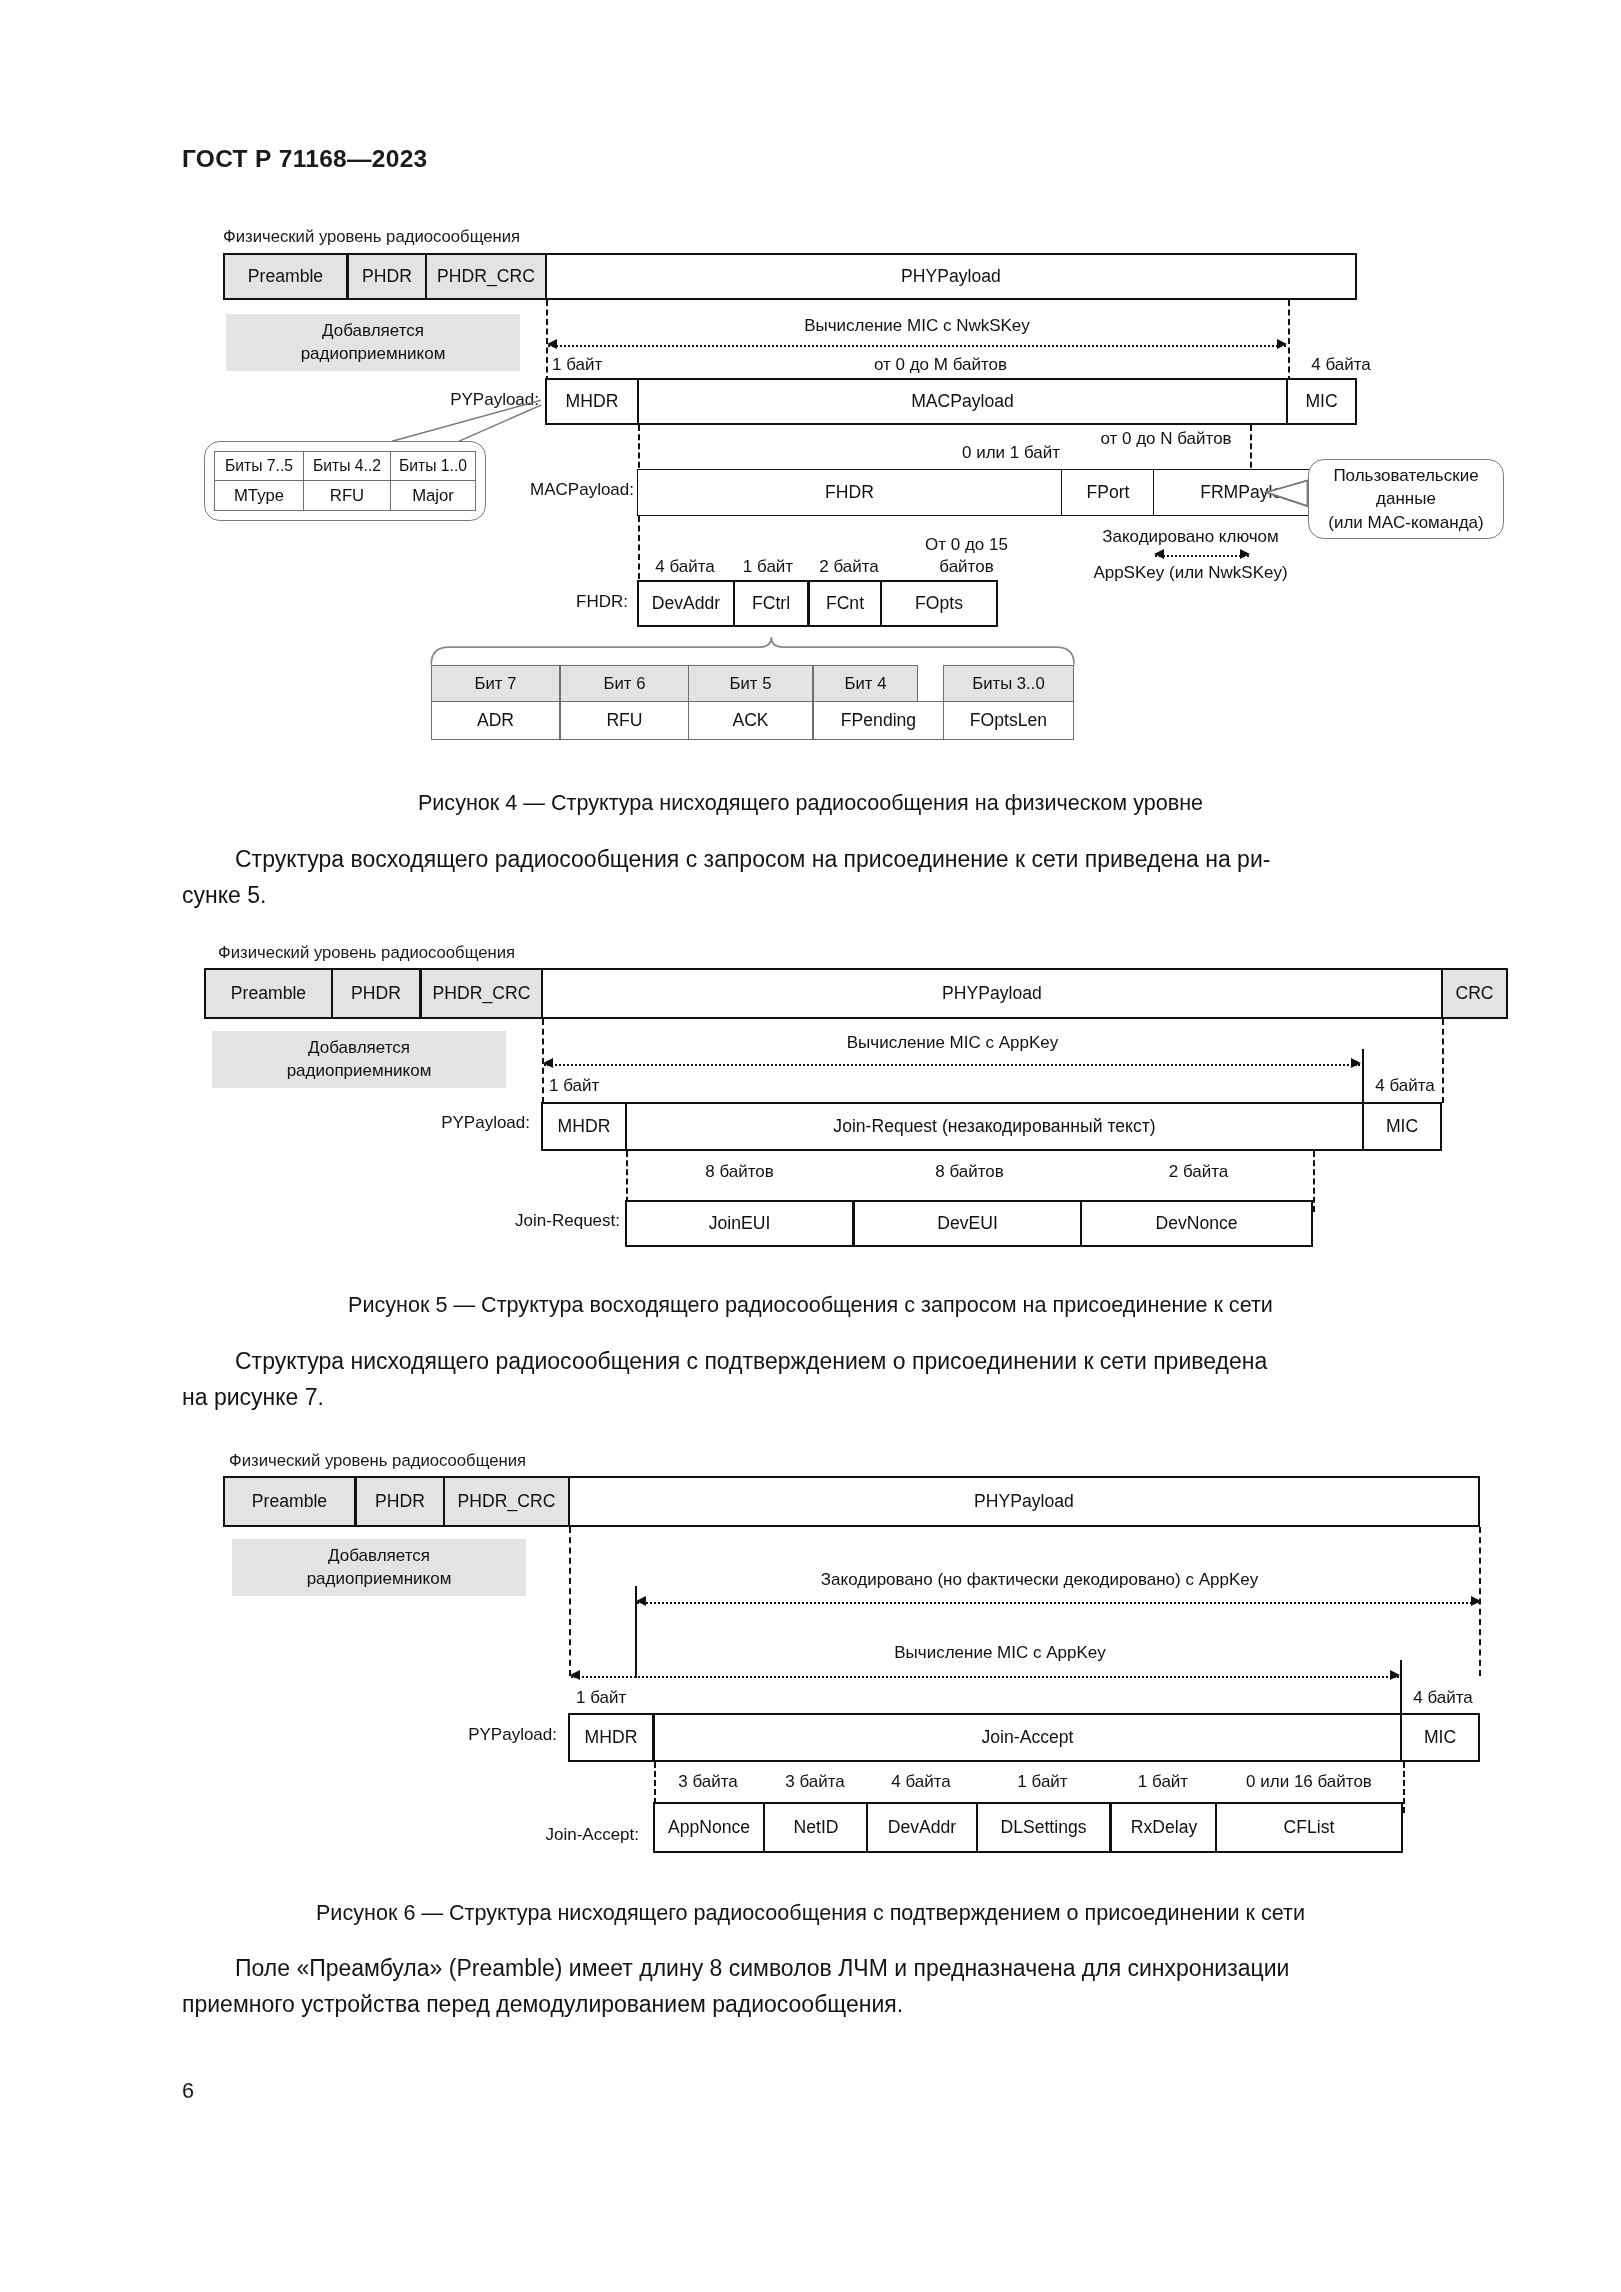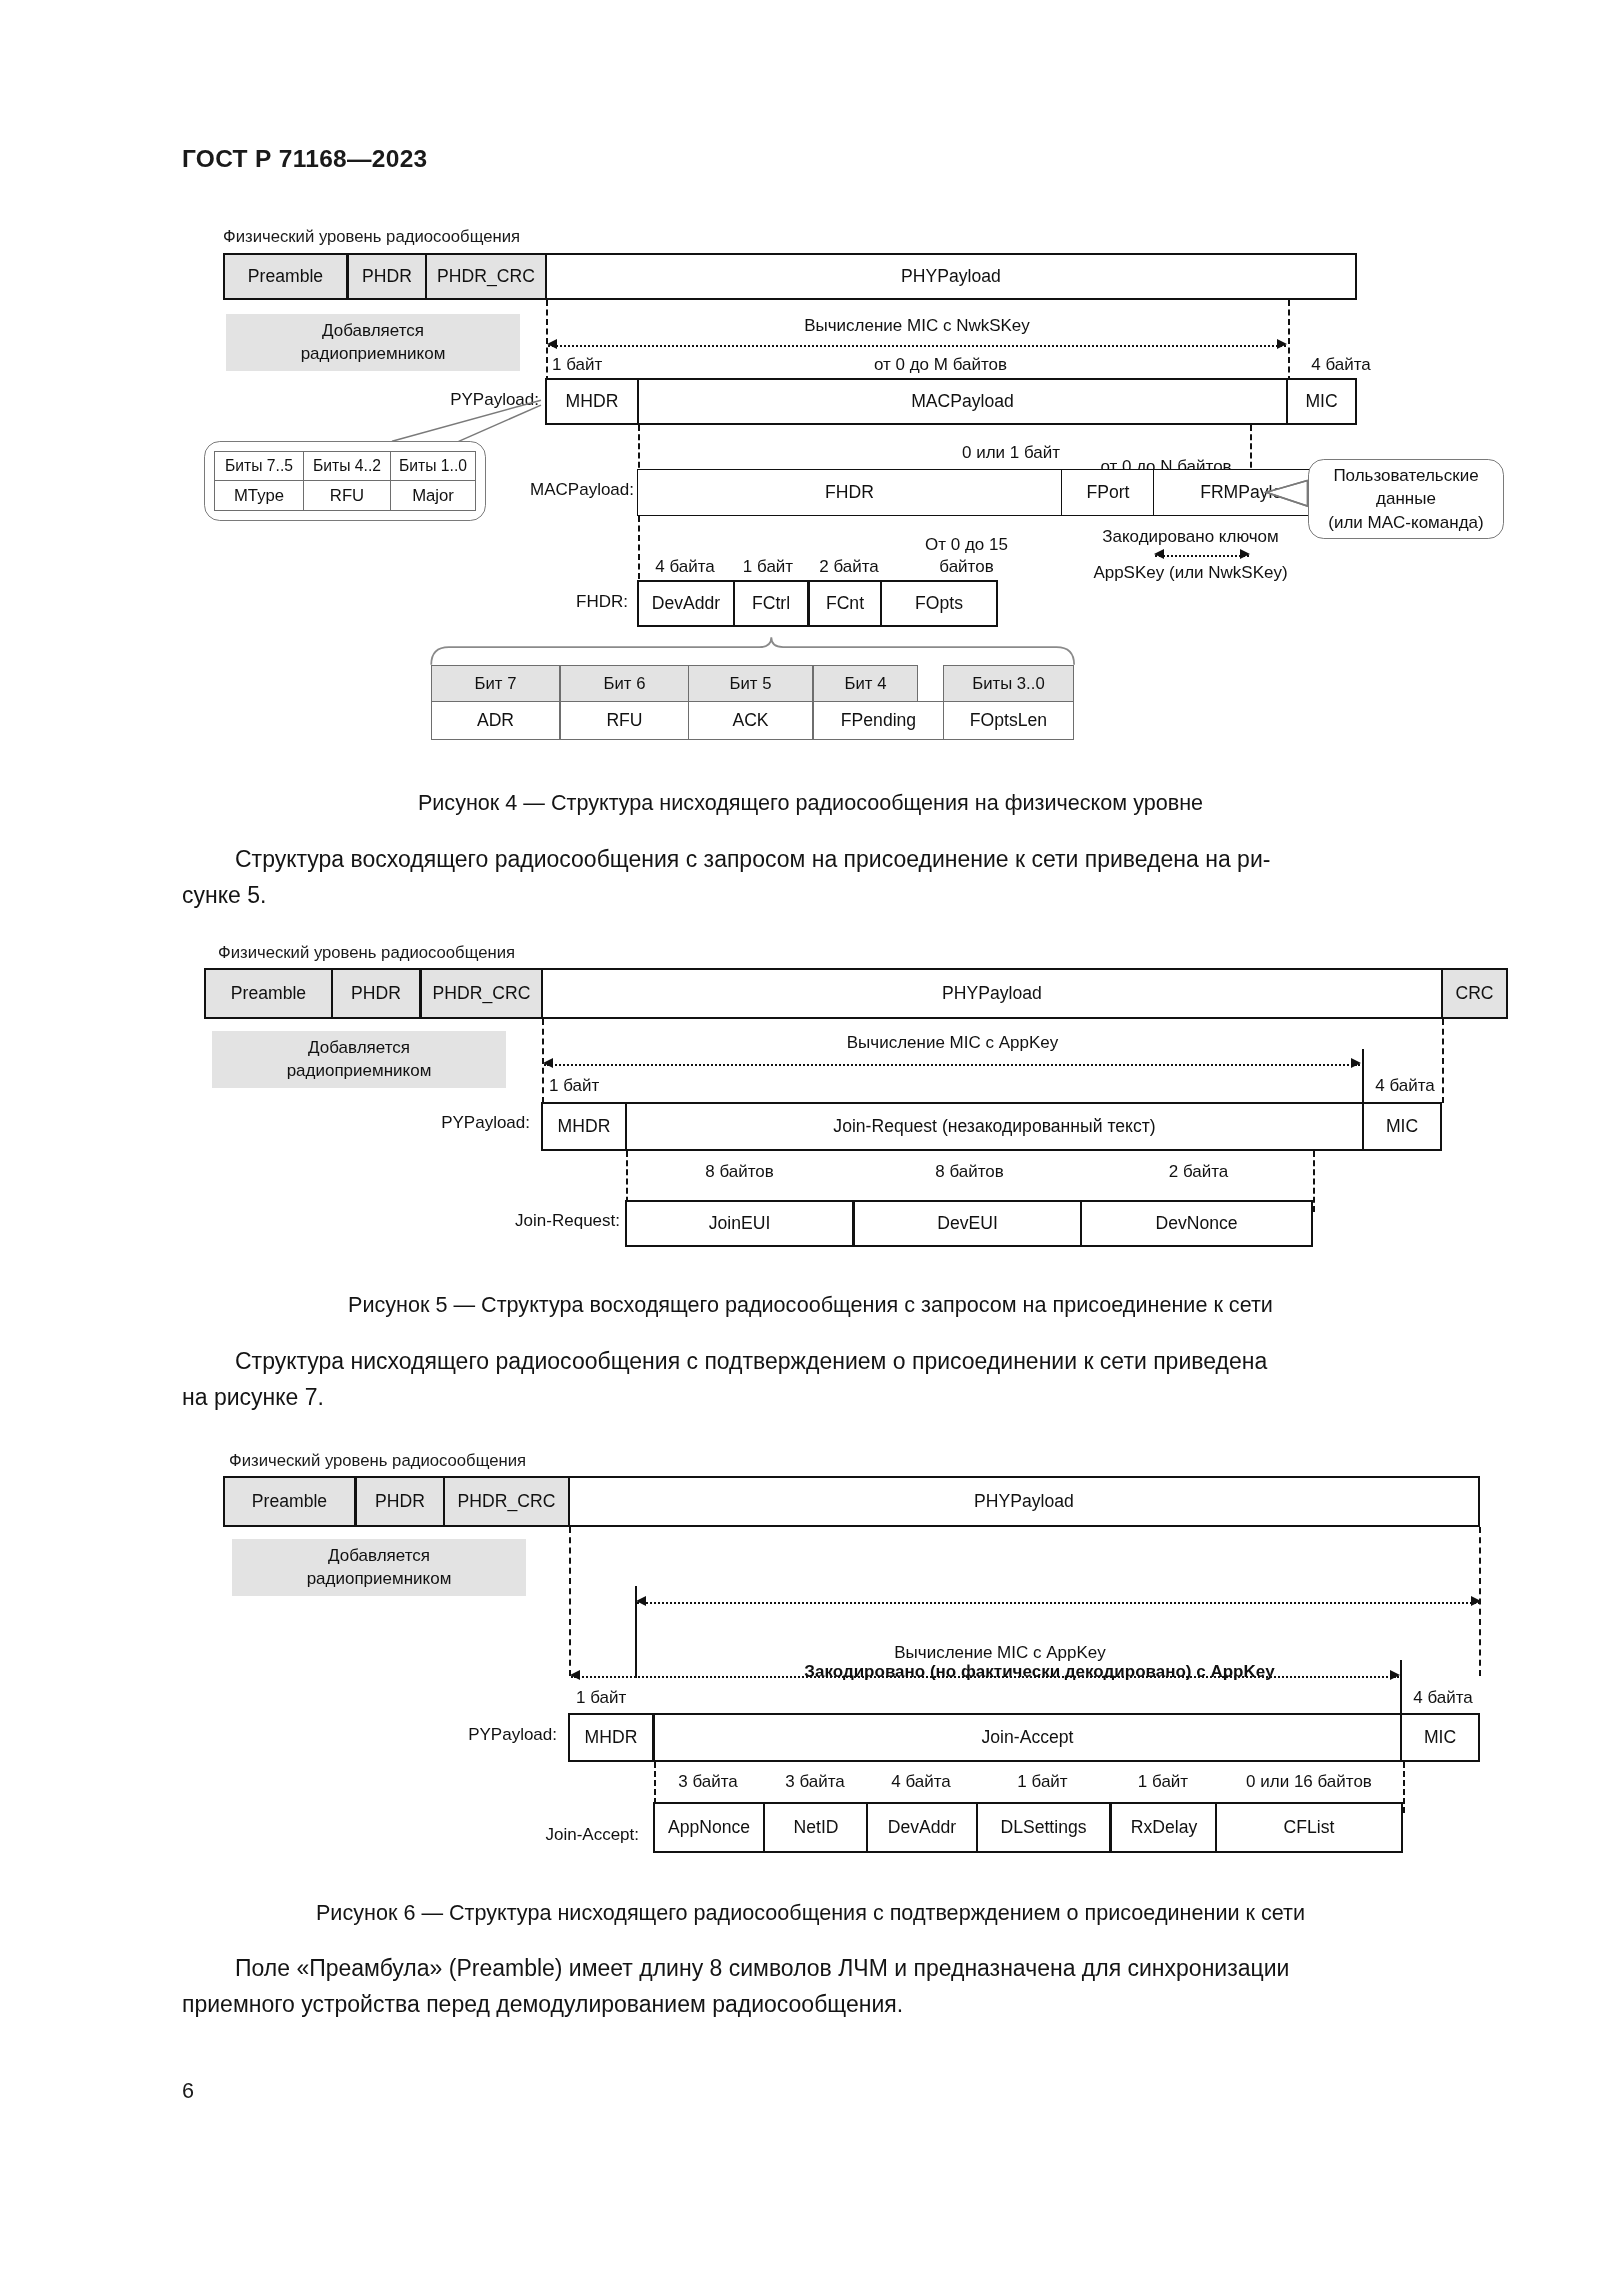--- a/index.html
+++ b/index.html
@@ -141,21 +141,21 @@
 
     <svg class="ov" width="1621" height="2293" viewBox="0 0 1654 2339">
       <path d="M 552,408 L 400,450" stroke="#7a7a7a" stroke-width="1.6" fill="none"></path>
       <path d="M 552,413 L 468,450" stroke="#7a7a7a" stroke-width="1.6" fill="none"></path>
     </svg>
 
     <div class="vdash" style="left:638px;top:425px;height:61px;"></div>
     <div class="vdash" style="left:1250px;top:425px;height:61px;"></div>
 
     <div class="lbl c" style="left:923px;top:443px;width:176px;">0 или 1 байт</div>
-    <div class="lbl c" style="left:1068px;top:429px;width:196px;margin-top:28px;">от 0 до N байтов</div>
+    <div class="lbl c" style="left:1068px;top:429px;width:196px;">от 0 до N байтов</div>
 
     <div class="lbl r" style="left:461px;top:480px;width:173px;">MACPayload:</div>
     <div class="cell thin" style="left:637px;top:469px;width:425px;height:47px;">FHDR</div>
     <div class="cell thin" style="left:1061px;top:469px;width:94px;height:47px;">FPort</div>
     <div class="cell thin" style="left:1153px;top:469px;width:196px;height:47px;">FRMPayload</div>
 
     <div class="callout" style="left:1308px;top:459px;width:196px;height:80px;">
       <div>
         <div>Пользовательские</div>
         <div>данные</div>
@@ -280,21 +280,21 @@
     <div class="note" style="left:232px;top:1539px;width:294px;height:57px;">
       <div>
         <div>Добавляется</div>
         <div>радиоприемником</div>
       </div>
     </div>
 
     <div class="vdash" style="left:569px;top:1527px;height:149px;"></div>
     <div class="vdash" style="left:1479px;top:1527px;height:149px;"></div>
 
-    <div class="lbl c" style="left:608px;top:1662px;width:863px;font-weight:bold;">Закодировано (но фактически декодировано) с AppKey</div>
+    <div class="lbl c" style="left:608px;top:1570px;width:863px;">Закодировано (но фактически декодировано) с AppKey</div>
     <div class="arrow-wrap" style="left:637px;top:1602px;width:843px;">
       <div class="arrow-line"></div>
       <div class="arrow-head l"></div>
       <div class="arrow-head r"></div>
     </div>
     <div class="vsolid" style="left:635px;top:1586px;height:92px;"></div>
 
     <div class="lbl c" style="left:608px;top:1643px;width:784px;">Вычисление MIC с AppKey</div>
     <div class="arrow-wrap" style="left:571px;top:1676px;width:828px;">
       <div class="arrow-line"></div>

